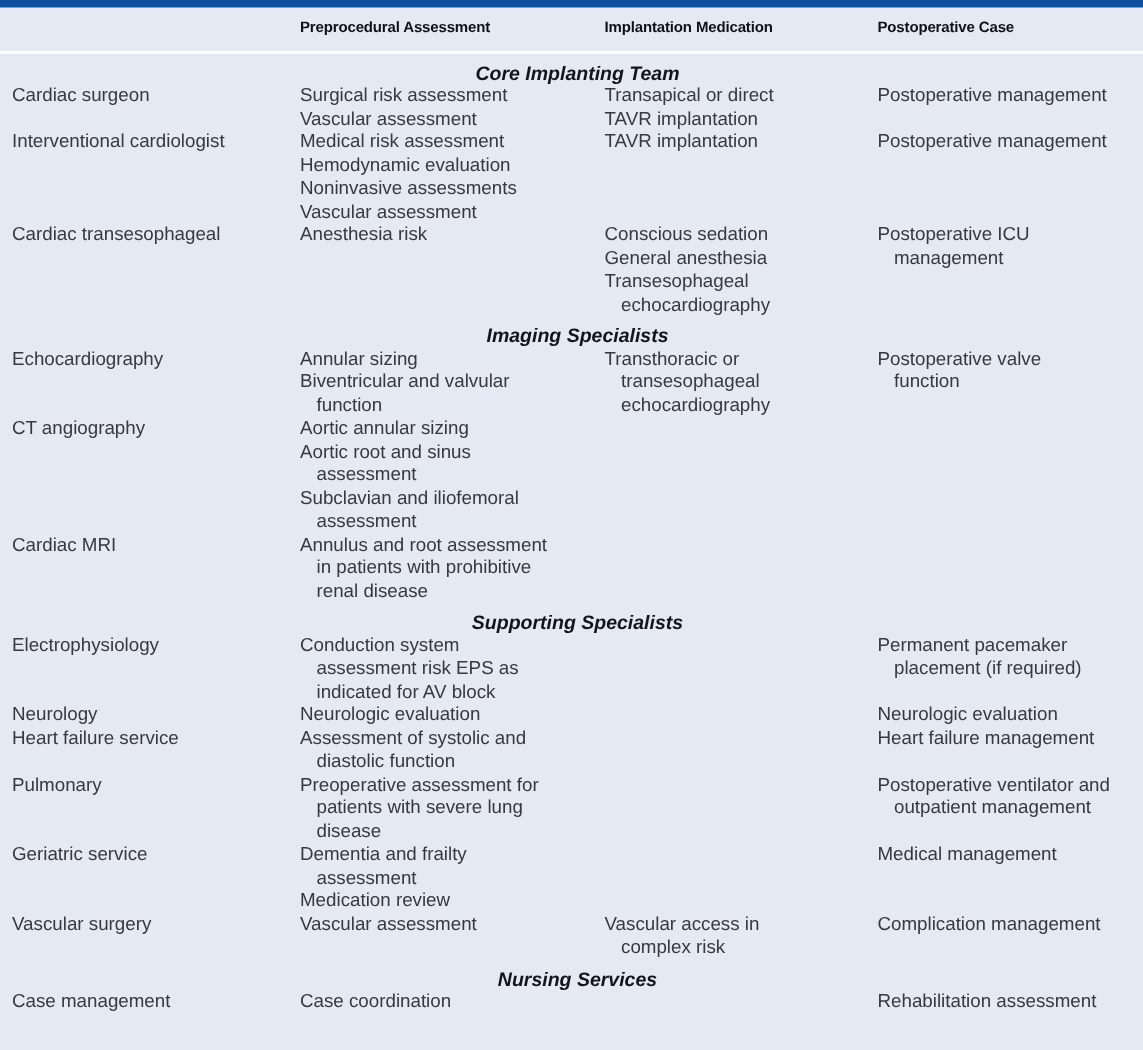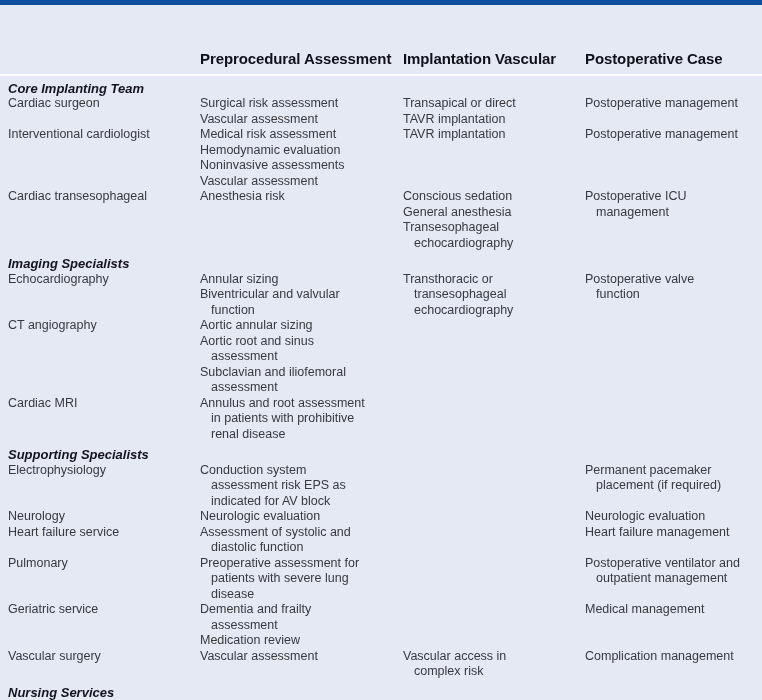--- a/index.html
+++ b/index.html
@@ -19,55 +19,55 @@
   }
   .page{width:762px;height:700px;background:var(--bg);}
   .accent-bar{height:5px;background:var(--accent);}
   .grid-cols{
     display:grid;
     grid-template-columns:192px 203px 182px 1fr;
   }
   .header-row{
     padding:6px 0 7px 8px;
     font-weight:bold;
-    font-size:15px;
+    font-size:10px;
     line-height:15.5px;
     color:var(--header-text);
     letter-spacing:-0.1px;
-    margin-top:40px;
   }
   .header-sep{height:2px;background:#ffffff;}
   #table-body{padding:0 0 10px 8px;font-size:12.5px;line-height:15.5px;}
   .section-title{
     font-weight:bold;
     font-style:italic;
     font-size:13px;
     color:var(--section-text);
     margin-top:5px;
     line-height:15.5px;
+    text-align:center;
   }
   .row{
     display:grid;
     grid-template-columns:192px 203px 182px 1fr;
     align-items:start;
   }
   .cell{padding-right:10px;}
   .line{white-space:nowrap;}
   .line.cont{padding-left:11px;}
   .row-label{color:var(--body-text);}
 </style>
 </head>
 <body>
 
 <div class="page">
   <div class="accent-bar"></div>
   <div class="header-row grid-cols">
     <div class="col-h"></div>
     <div class="col-h">Preprocedural Assessment</div>
-    <div class="col-h">Implantation Vascular</div>
+    <div class="col-h">Implantation Medication</div>
     <div class="col-h">Postoperative Case</div>
   </div>
   <div class="header-sep"></div>
   <div id="table-body">
       <div class="section-title">Core Implanting Team</div>
       <div class="row">
         <div class="cell row-label">
           <div class="line">Cardiac surgeon</div>
         </div>
         <div class="cell">

